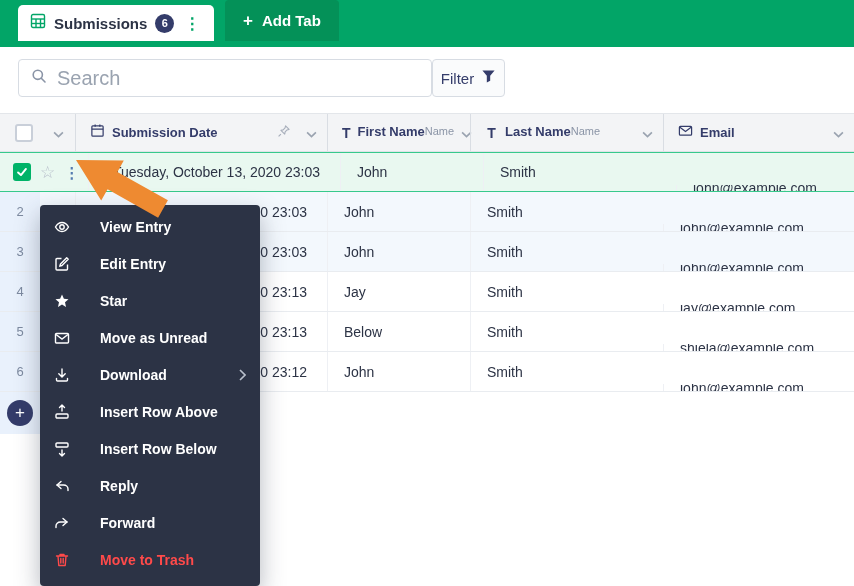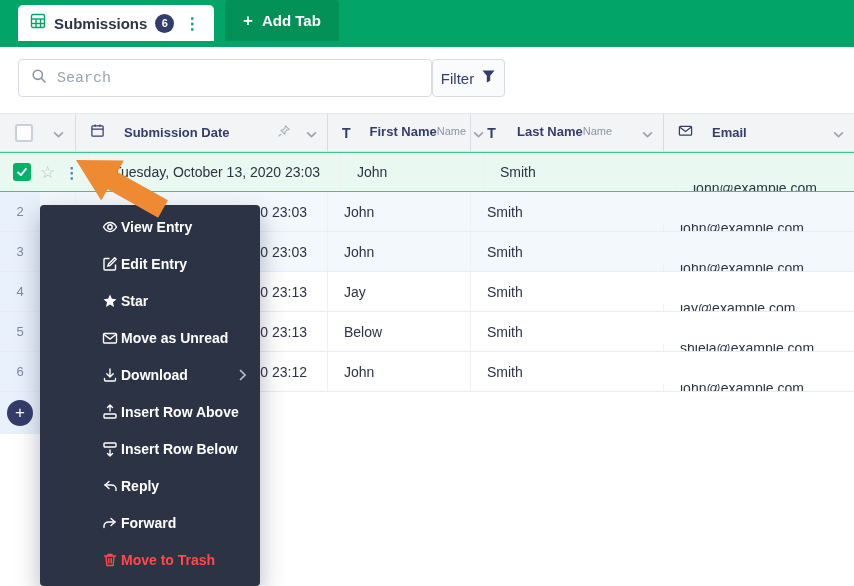--- a/index.html
+++ b/index.html
@@ -29,21 +29,21 @@
   }
   .add-tab-plus { color:#fff; font-size:17px; font-weight:bold; }
   .add-tab-label { color:#fff; font-size:15px; font-weight:bold; }
 
   
   .search-box {
     position:absolute; left:18px; top:59px; width:414px; height:38px;
     border:1px solid #d7dce3; border-radius:4px; background:#fff;
     display:flex; align-items:center; gap:10px; padding:0 12px; box-sizing:border-box;
   }
-  .search-input { border:none; outline:none; flex:1; font-size:15px; color:#3b82f6; font-family:Liberation Mono, monospace; background:transparent; }
+  .search-input { border:none; outline:none; flex:1; font-size:20px; color:#3b82f6; font-family:Liberation Sans, sans-serif; background:transparent; }
   .search-input::placeholder { color:#9aa3b0; }
   .filter-btn {
     position:absolute; left:432px; top:59px; width:73px; height:38px;
     border:1px solid #d7dce3; border-radius:4px; background:#fafbfc;
     display:flex; align-items:center; justify-content:center; gap:7px;
     box-sizing:border-box; cursor:pointer;
   }
   .filter-label { font-size:15px; color:#343c6a; }
 
   
@@ -55,21 +55,21 @@
   .hcell {
     display:flex; align-items:center; gap:7px; box-sizing:border-box;
     border-left:1px solid #d9dde3; padding:0 10px 0 14px; cursor:pointer;
   }
   .hcell:first-child { border-left:none; padding-left:15px; }
   .col-gutter { width:75px; }
   .col-date   { width:252px; }
   .col-first  { width:143px; }
   .col-last   { width:193px; }
   .col-email  { flex:1; }
-  .hlabel { font-size:13px; font-weight:bold; color:#343c6a; white-space:nowrap;margin-left:12px; }
+  .hlabel { font-size:13px; font-weight:bold; color:#343c6a; white-space:nowrap; }
   .hstack { display:flex; flex-direction:row; line-height:1.15; }
   .hsub { font-size:11px; color:#8a94a6; }
   .hchev { margin-left:auto; flex:none; }
   .hchev.after-pin { margin-left:8px; }
   .hpin { margin-left:auto; flex:none; }
   .type-icon { font-size:14px; font-weight:bold; color:#343c6a; width:13px; text-align:center; }
   .hcheckbox {
     width:18px; height:18px; border:2px solid #c9cfd9; border-radius:3px;
     background:#fff; box-sizing:border-box; cursor:pointer; flex:none;
   }
@@ -109,22 +109,22 @@
     display:flex; align-items:center; justify-content:center; font-size:17px; cursor:pointer;
   }
 
   
   .context-menu {
     position:absolute; left:40px; top:205px; width:220px; height:381px;
     background:#2c3345; border-radius:4px; box-shadow:0 10px 24px rgba(40,50,70,.35);
     padding-top:3px; box-sizing:border-box; z-index:20;
   }
   .menu-item {
-    height:37px; display:flex; align-items:center; gap:3px; padding:0 14px;
-    color:#fff; font-size:14px; font-weight:bold; cursor:pointer;margin-left:48px;
+    height:37px; display:flex; align-items:center; gap:30px; padding:0 14px;
+    color:#fff; font-size:14px; font-weight:bold; cursor:pointer;
   }
   .menu-item.danger { color:#ff4a4a; }
   .mi-icon { width:16px; display:flex; align-items:center; justify-content:center; flex:none; }
   .mi-chevron { margin-left:auto; display:flex; align-items:center; }
 
   
   .pointer-arrow { position:absolute; left:68px; top:148px; z-index:30; pointer-events:none; }
 </style>
 </head>
 <body>

